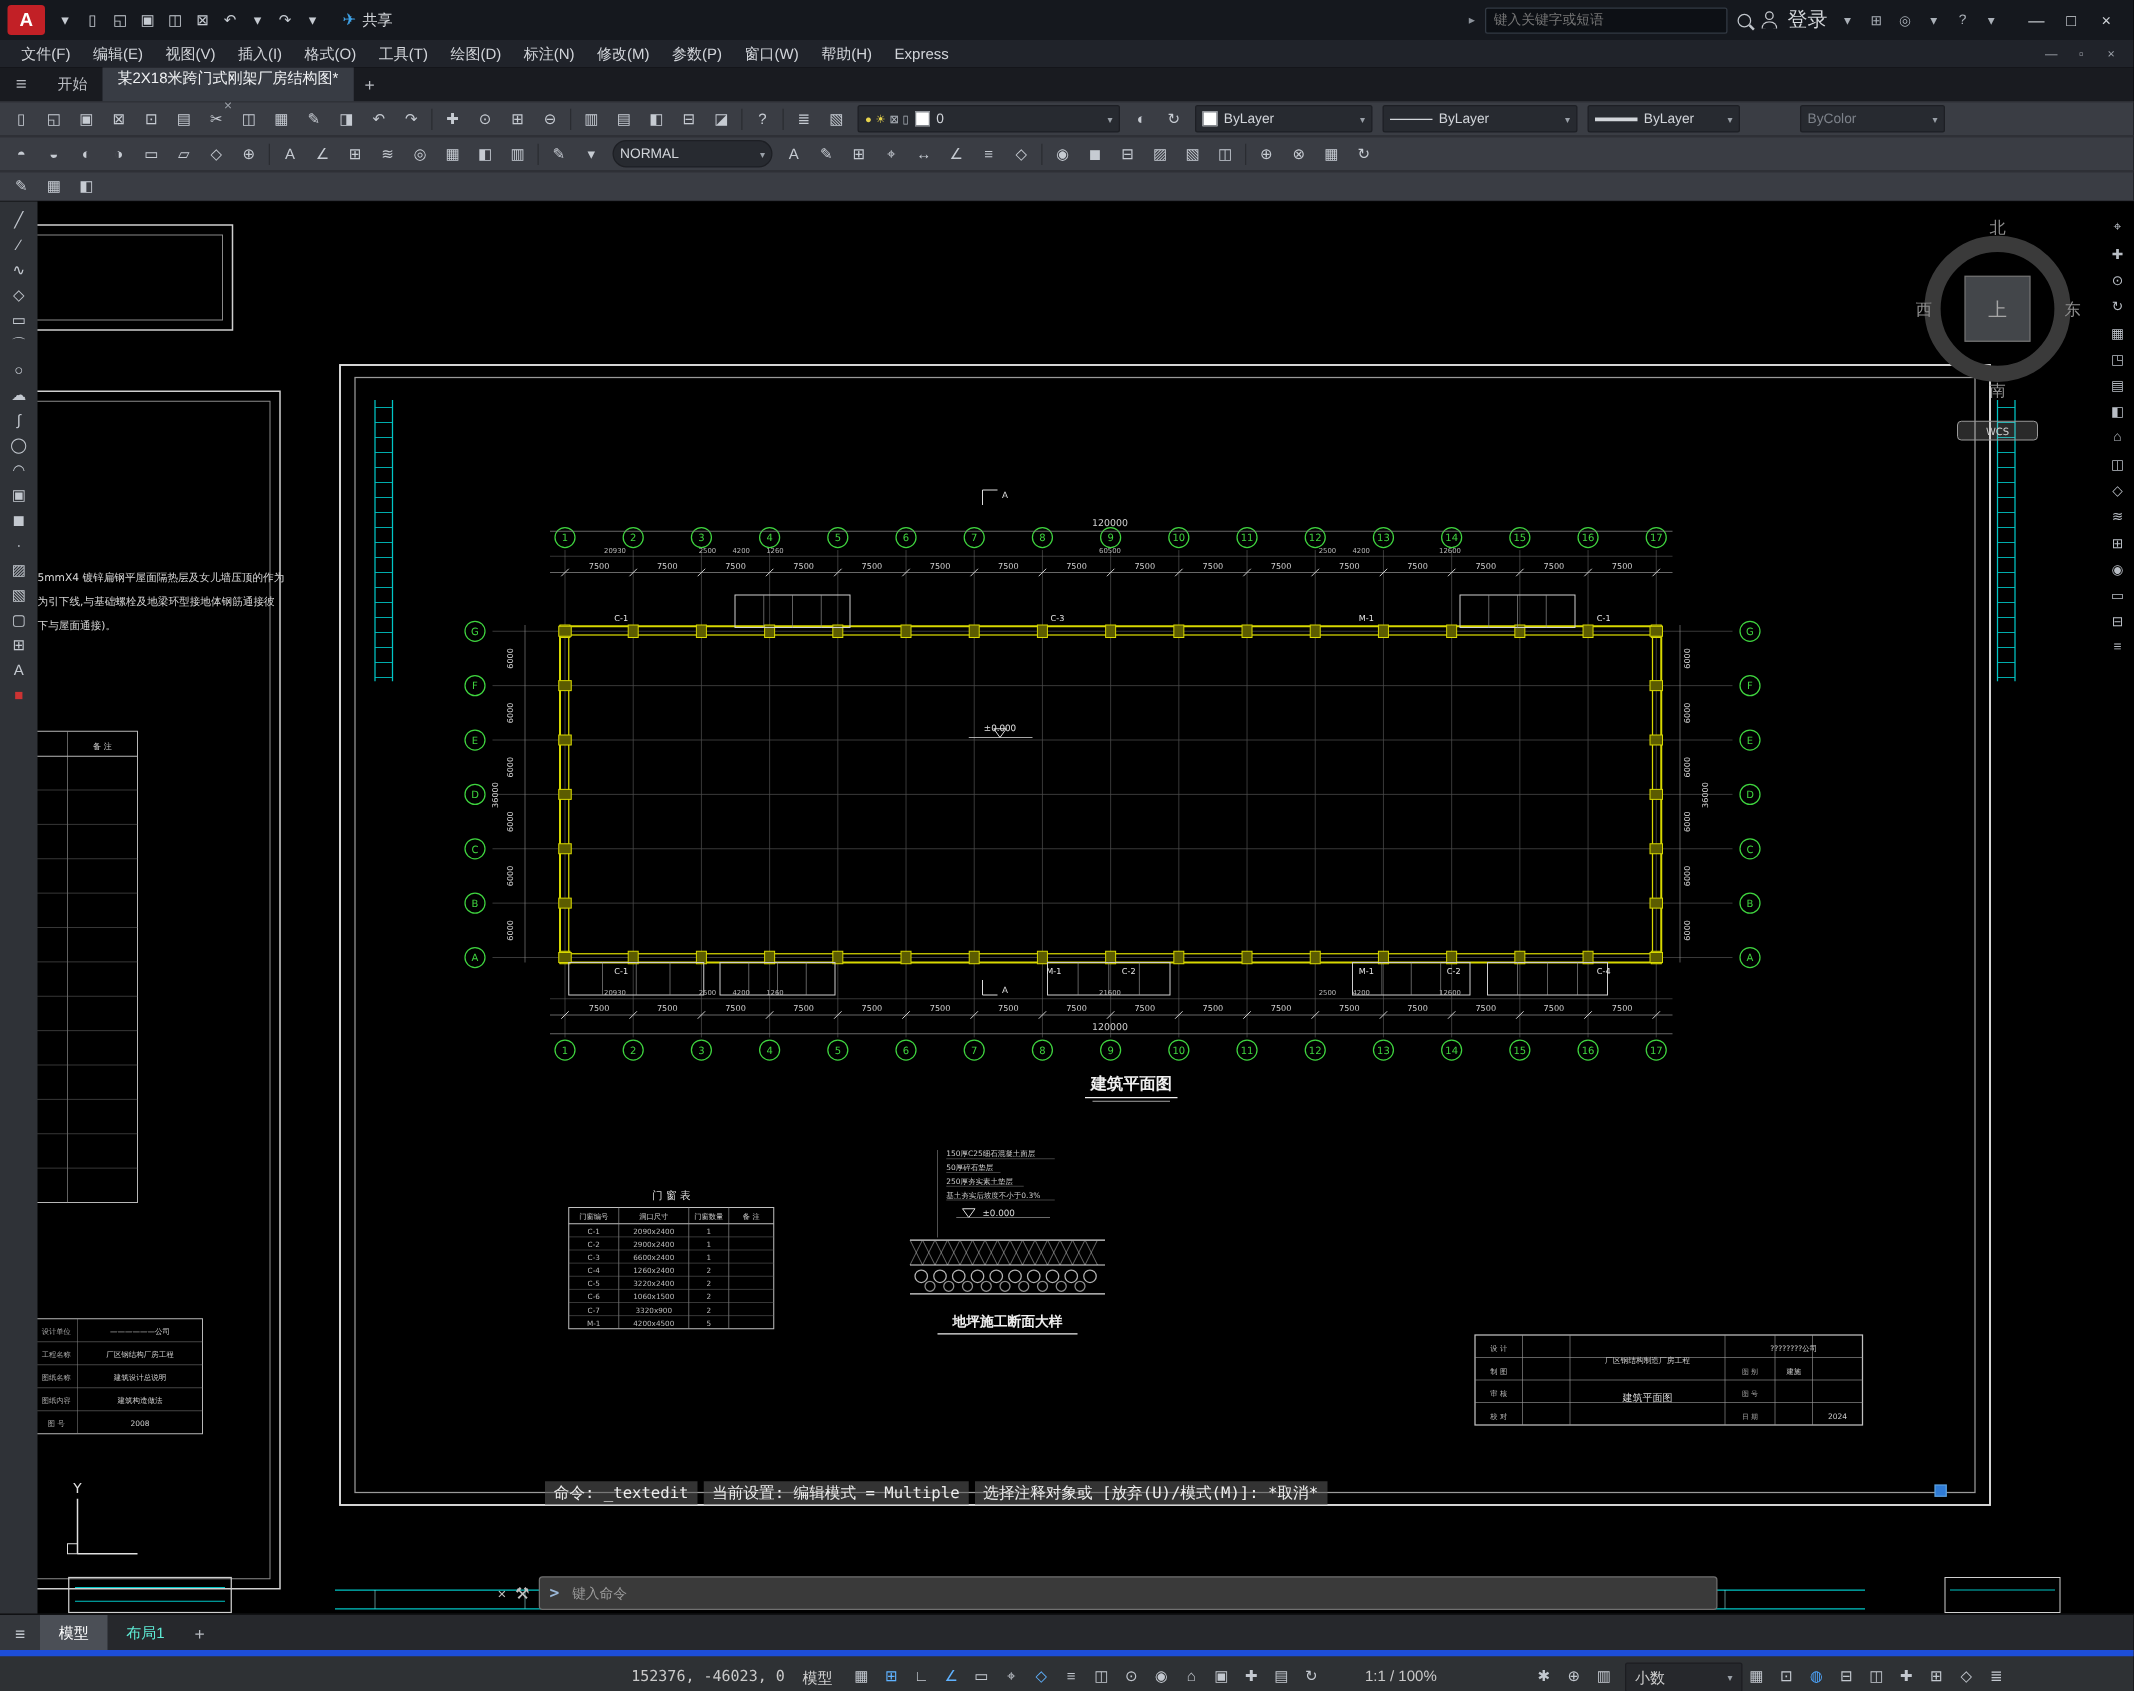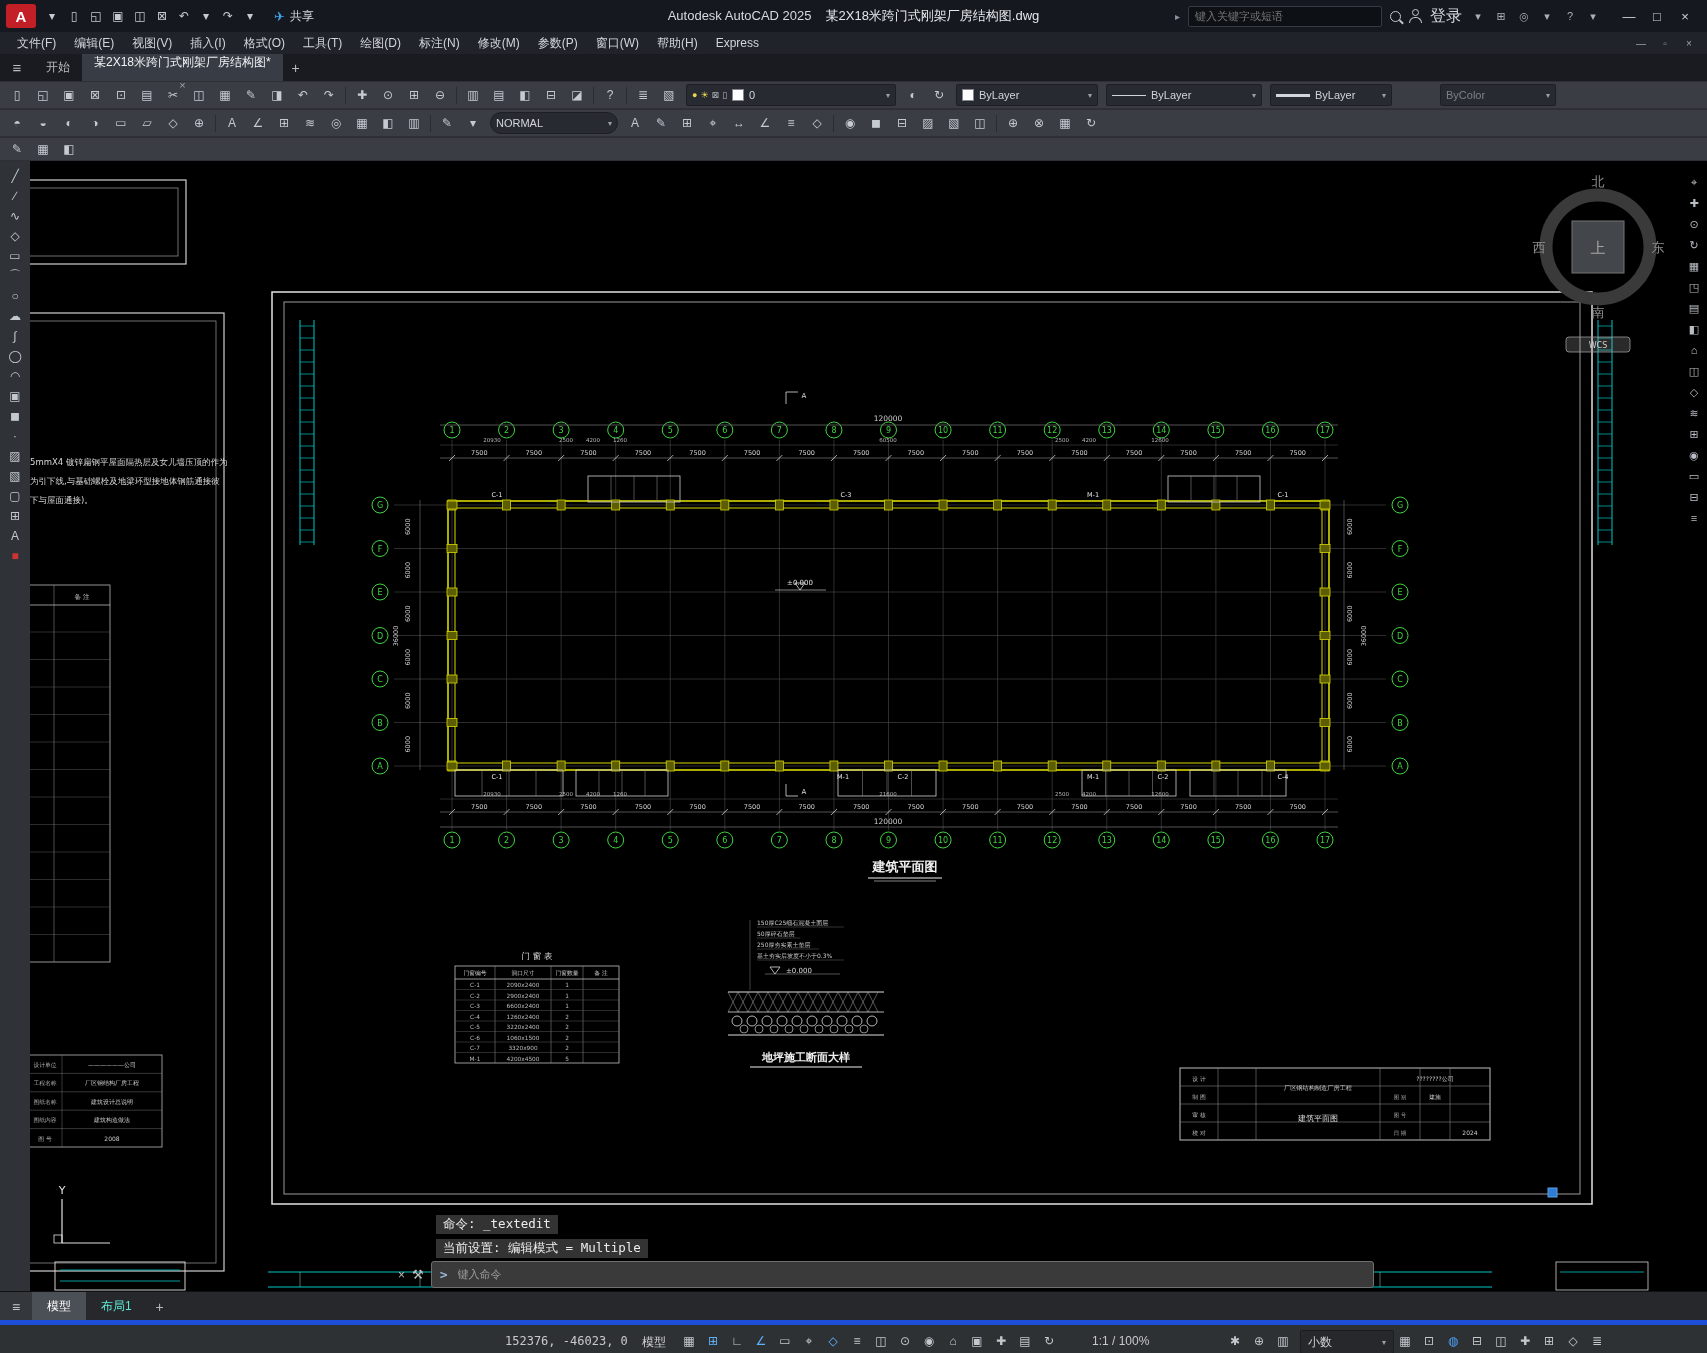--- a/index.html
+++ b/index.html
@@ -67,21 +67,21 @@
   .line-sample.thick{border-top-width:3px;}
 
   
   .canvas{position:absolute;top:161px;left:0;width:1707px;height:1130px;background:#000;overflow:hidden;}
   #cad{position:absolute;left:0;top:0;}
   #cad text{font-family:"DejaVu Sans","Liberation Sans",sans-serif;}
   .left-strip{position:absolute;left:0;top:0;width:30px;height:100%;background:#2f3237;display:flex;flex-direction:column;align-items:center;padding-top:5px;gap:1px;}
   .left-strip .ic{width:24px;height:19px;font-size:12px;color:#c3c8cf;}
   .right-nav{position:absolute;right:3px;top:12px;display:flex;flex-direction:column;gap:3px;}
   .right-nav .ic{width:20px;height:18px;font-size:11px;color:#b9bec5;}
-  .cmd-history{position:absolute;left:436px;top:1054px;display:flex;flex-direction:column;align-items:flex-start;gap:5px;font-family:"DejaVu Sans Mono",monospace;}
+  .cmd-history{position:absolute;left:436px;top:1024px;display:flex;flex-direction:row;align-items:flex-start;gap:5px;font-family:"DejaVu Sans Mono",monospace;}
   .chip{background:rgba(92,92,92,0.55);color:#ededed;font-size:12.5px;padding:1px 7px;white-space:pre;}
   .cmdbar{position:absolute;left:398px;top:1100px;width:976px;height:27px;display:flex;align-items:center;gap:7px;}
   .cmdx{color:#c0c0c0;font-size:12px;}
   .cmdw{color:#c0c0c0;font-size:13px;}
   .cmdfield{flex:1;height:25px;background:#3a3a3a;border:1px solid #707070;border-radius:3px;display:flex;align-items:center;gap:8px;padding:0 8px;}
   .cmdprompt{color:#9bb8d8;font-family:"DejaVu Sans Mono",monospace;font-size:13px;font-weight:bold;}
   .cmdfield input{flex:1;background:transparent;border:none;outline:none;color:#d8d8d8;font-size:11px;font-family:"DejaVu Sans Mono",monospace;}
   .cmdfield input::placeholder{color:#9c9c9c;}
 
   
@@ -122,23 +122,20 @@
         <span class="ic">◫</span>
         <span class="ic">⊠</span>
         <span class="ic">↶</span>
         <span class="ic">▾</span>
         <span class="ic">↷</span>
         <span class="ic">▾</span>
       </div>
     <div class="share">
       <span class="ic">✈</span>
       <span>共享</span>
-    </div>
-    <div class="tb-title">
-      <span>Autodesk AutoCAD 2025</span><span class="doc">某2X18米跨门式刚架厂房结构图.dwg</span>
     </div>
     <div class="tb-right">
       <span class="chev">▸</span>
       <div class="searchbox">
         <input placeholder="键入关键字或短语" style="">
       </div>
       <span class="mag"></span>
       <span class="person"></span>
       <span class="signin">登录</span>
       <span class="tbr-icons">

